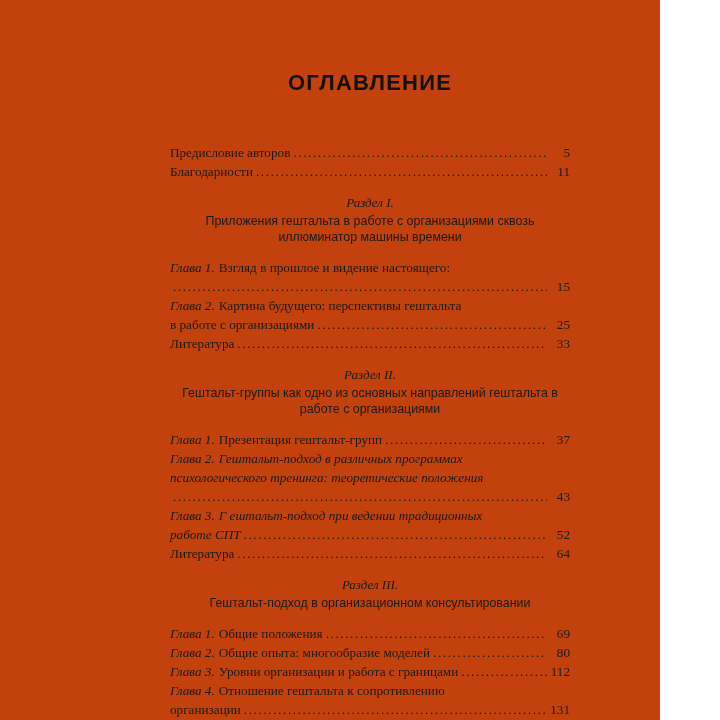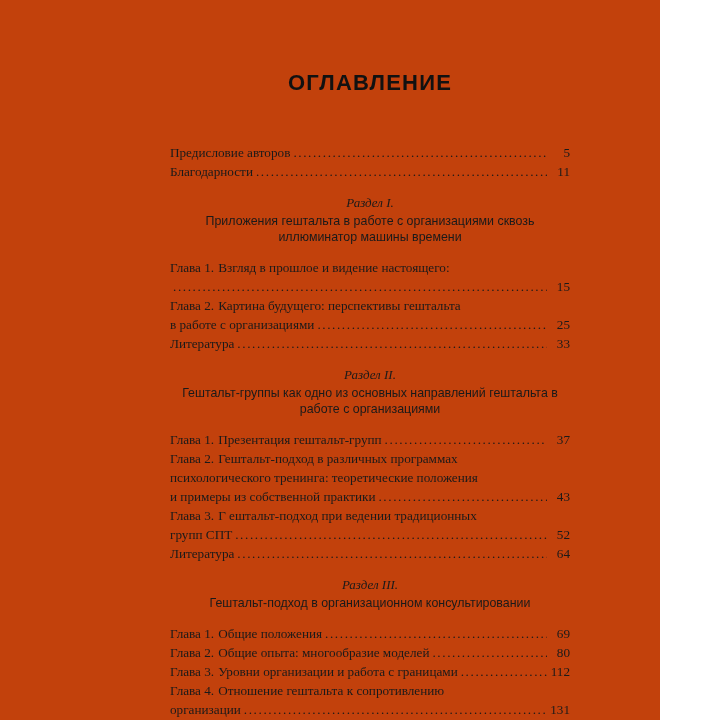--- a/index.html
+++ b/index.html
@@ -61,21 +61,21 @@
     min-width: 22px;
   }
   .cont-line {
     display: flex;
     align-items: baseline;
     font-size: 13.2px;
     line-height: 17px;
     margin-bottom: 2px;
   }
   .cont-line .label { white-space: nowrap; }
-  .italic { }
+  .italic { font-style: italic; }
   .section-head {
     margin: 14px 0 6px 0;
     text-align: center;
   }
   .section-roman {
     font-style: italic;
     font-size: 13px;
     line-height: 17px;
     margin-bottom: 2px;
   }
@@ -154,31 +154,30 @@
     </div>
 
     <div class="cont-line">
       <span class="label italic">Глава 2.</span>
       <span class="label italic" style="padding-left:4px">Гештальт-подход в различных программах</span>
     </div>
     <div class="cont-line">
       <span class="label italic">психологического тренинга: теоретические положения</span>
     </div>
     <div class="entry">
-      <span class="label italic">и примеры из собственной практики</span>
       <span class="dots">........................................................................................................................</span>
       <span class="page-num">43</span>
     </div>
 
     <div class="cont-line">
       <span class="label italic">Глава 3.</span>
       <span class="label italic" style="padding-left:4px">Г ештальт-подход при ведении традиционных</span>
     </div>
     <div class="entry">
-      <span class="label italic">групп СПТ</span>
+      <span class="label italic">работе СПТ</span>
       <span class="dots">........................................................................................................................</span>
       <span class="page-num">52</span>
     </div>
 
     <div class="entry">
       <span class="label">Литература</span>
       <span class="dots">........................................................................................................................</span>
       <span class="page-num">64</span>
     </div>
 

